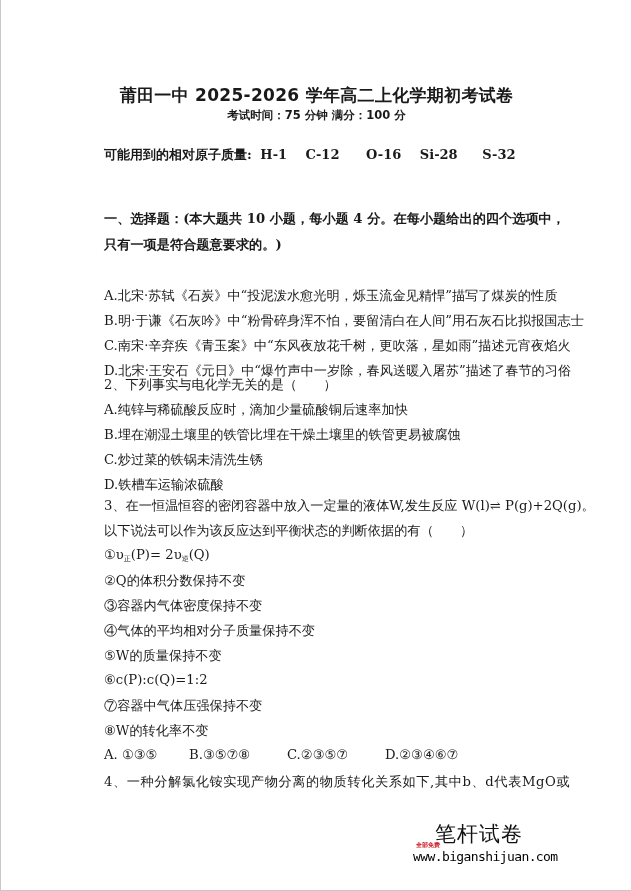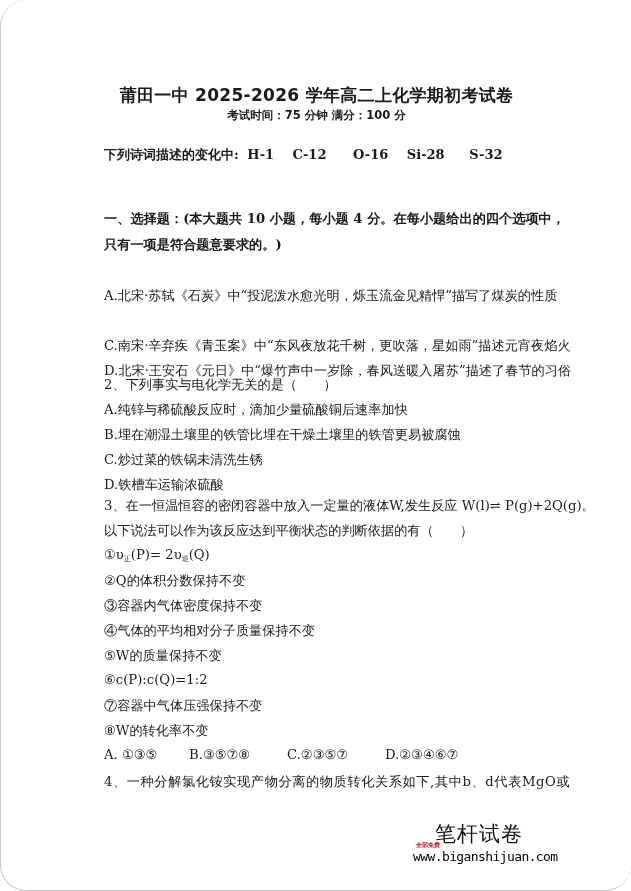--- a/index.html
+++ b/index.html
@@ -5,21 +5,20 @@
   html, body { margin: 0; padding: 0; background: #ffffff; }
   body {
     width: 631px; height: 891px; position: relative; overflow: hidden;
     font-family: "DejaVu Serif", "Liberation Serif", serif;
     color: #1a1a1a;
   }
   .page {
     position: absolute; left: 0; top: 0; width: 630px; height: 890px;
     border-left: 1px solid #c8c8c8; border-bottom: 1px solid #c8c8c8;
     background: #fff;
-    border-radius: 26px;
   }
   .line { position: absolute; white-space: nowrap; }
   .title {
     left: 0; width: 631px; text-align: center; top: 84px;
     font-family: "DejaVu Sans", "Liberation Sans", sans-serif;
     font-size: 17px; font-weight: bold; letter-spacing: 0.3px;
   }
   .subtitle {
     left: 0; width: 631px; text-align: center; top: 108px;
     font-family: "DejaVu Sans", "Liberation Sans", sans-serif;
@@ -54,32 +53,33 @@
 </style>
 </head>
 <body>
 
 <div class="page">
 
   <div class="line title">莆田一中 2025-2026 学年高二上化学期初考试卷</div>
   <div class="line subtitle">考试时间：75 分钟  满分：100 分</div>
 
   <div class="line atomic">
-    <span class="lbl">下列诗词描述的变化中:</span>
+    <span class="lbl">可能用到的相对原子质量:</span>
     <span>H-1</span>
     <span style="margin-right:22px">C-12</span>
     <span>O-16</span>
     <span style="margin-right:20px">Si-28</span>
     <span>S-32</span>
   </div>
 
   <div class="line heading" style="top:210px">一、选择题：(本大题共 10 小题，每小题 4 分。在每小题给出的四个选项中，</div>
   <div class="line heading" style="top:236px">只有一项是符合题意要求的。)</div>
 
   <div class="line body-text" style="top:287px">A.北宋·苏轼《石炭》中“投泥泼水愈光明，烁玉流金见精悍”描写了煤炭的性质</div>
+  <div class="line body-text" style="top:312px">B.明·于谦《石灰吟》中“粉骨碎身浑不怕，要留清白在人间”用石灰石比拟报国志士</div>
   <div class="line body-text" style="top:337px">C.南宋·辛弃疾《青玉案》中“东风夜放花千树，更吹落，星如雨”描述元宵夜焰火</div>
   <div class="line body-text" style="top:362px">D.北宋·王安石《元日》中“爆竹声中一岁除，春风送暖入屠苏”描述了春节的习俗</div>
 
   <div class="line body-text" style="top:376px; margin-top:0">2、下列事实与电化学无关的是（　　）</div>
   <div class="line body-text" style="top:401px">A.纯锌与稀硫酸反应时，滴加少量硫酸铜后速率加快</div>
   <div class="line body-text" style="top:426px">B.埋在潮湿土壤里的铁管比埋在干燥土壤里的铁管更易被腐蚀</div>
   <div class="line body-text" style="top:451px">C.炒过菜的铁锅未清洗生锈</div>
   <div class="line body-text" style="top:476px">D.铁槽车运输浓硫酸</div>
 
   <div class="line body-text" style="top:497px">3、在一恒温恒容的密闭容器中放入一定量的液体W,发生反应  W(l)⇌ P(g)+2Q(g)。</div>

